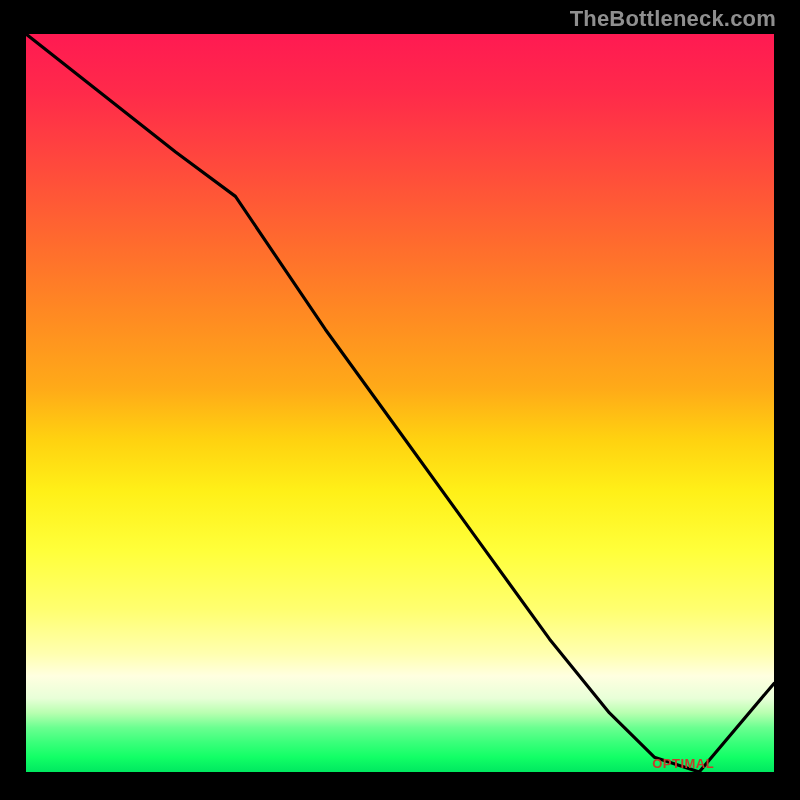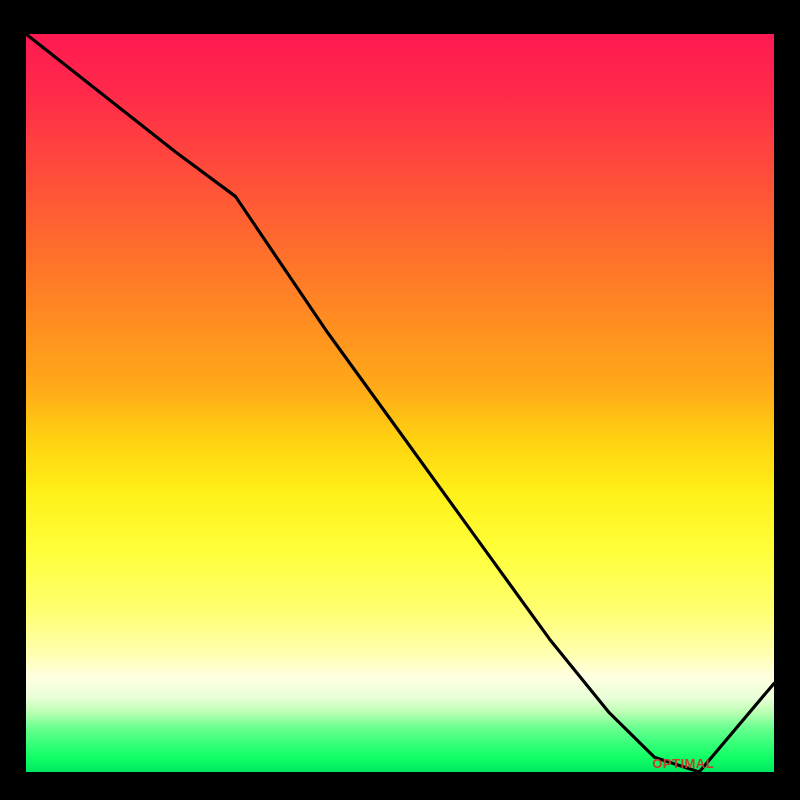--- a/index.html
+++ b/index.html
@@ -87,20 +87,21 @@
     color: #c93a2a;
     letter-spacing: 0.5px;
     white-space: nowrap;
   }
 </style>
 </head>
 <body>
 
 <div class="frame">
 
+  <div class="watermark">TheBottleneck.com</div>
 
   <div class="plot-area">
 
     <svg class="curve" viewBox="0 0 760 744" preserveAspectRatio="none">
       <path d="M0.0 0.0 L76.0 59.5 L152.0 119.0 L212.8 163.7 L304.0 297.6 L380.0 401.8 L456.0 505.9 L532.0 610.1 L592.8 684.5 L638.4 729.1 L684.0 744.0 L760.0 654.7" id="curve-path"></path>
     </svg>
 
     <div class="optimal-label" id="optimal-label" style="left: 626.2px; top: 722px;">OPTIMAL</div>
 
   </div>

